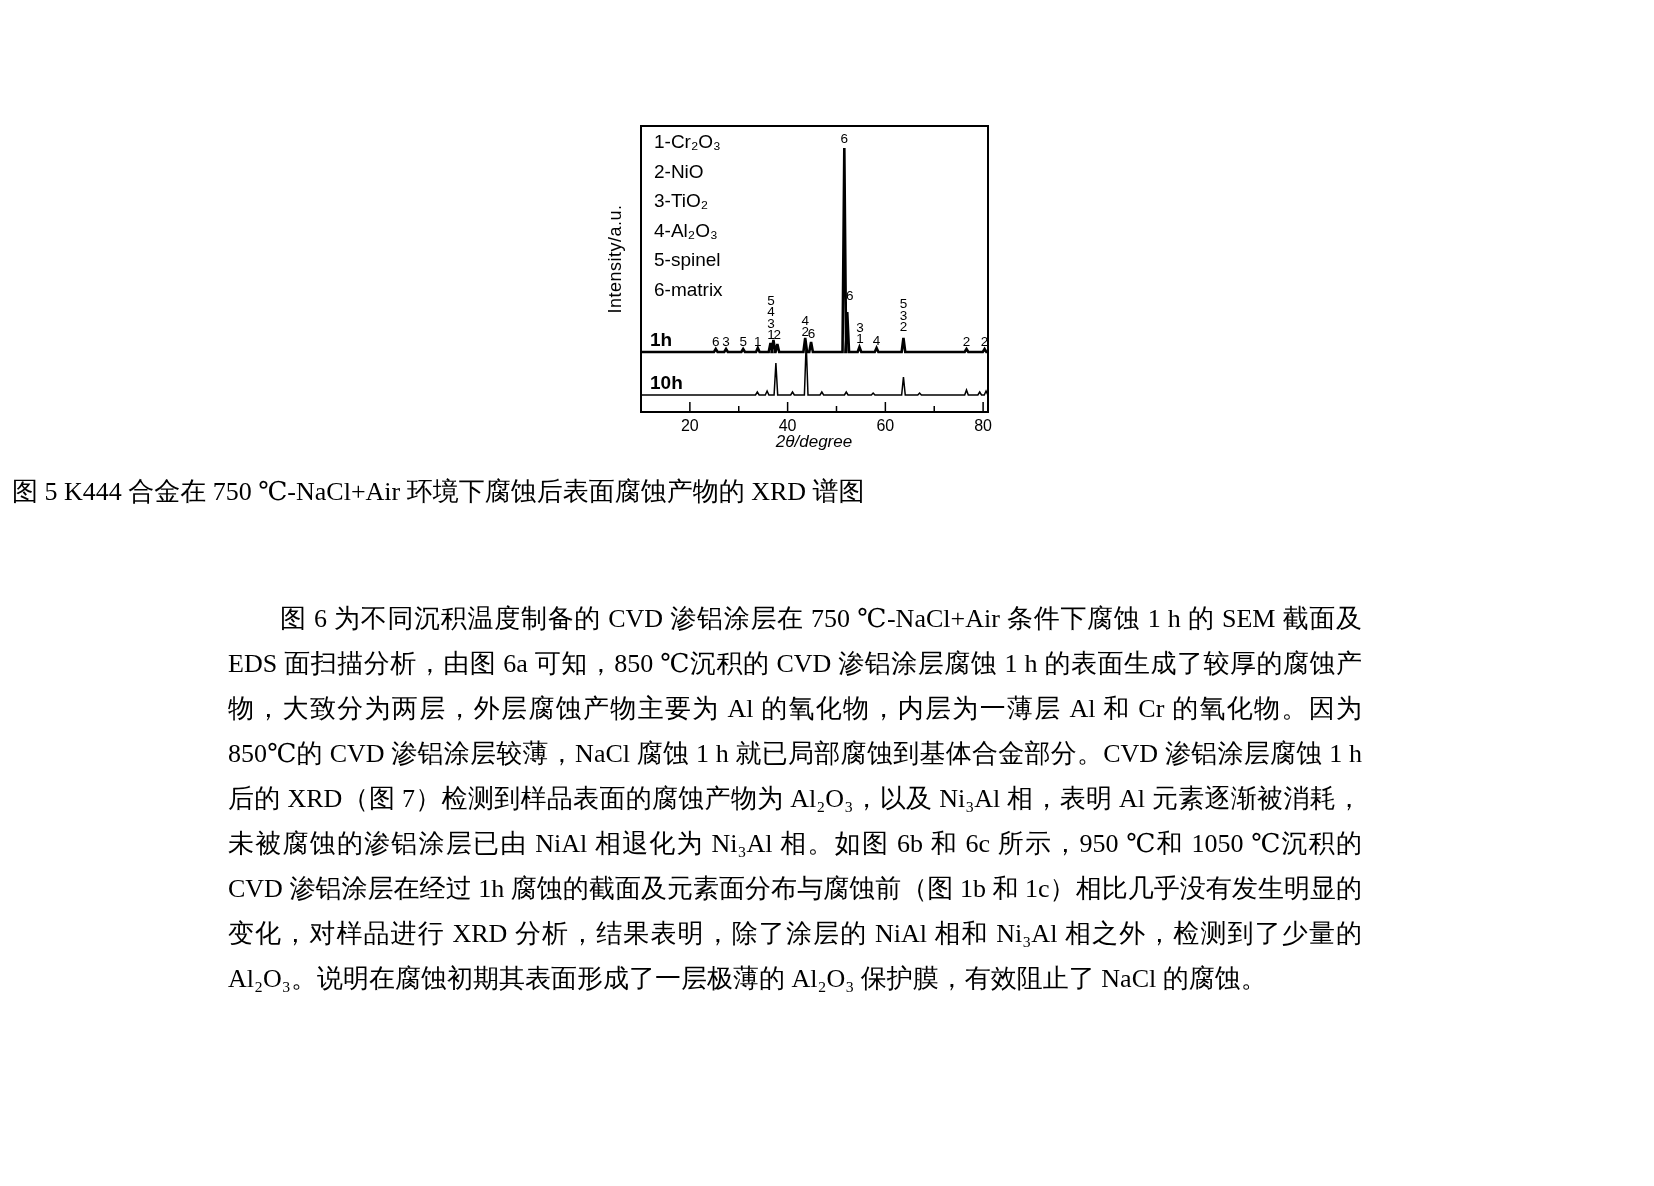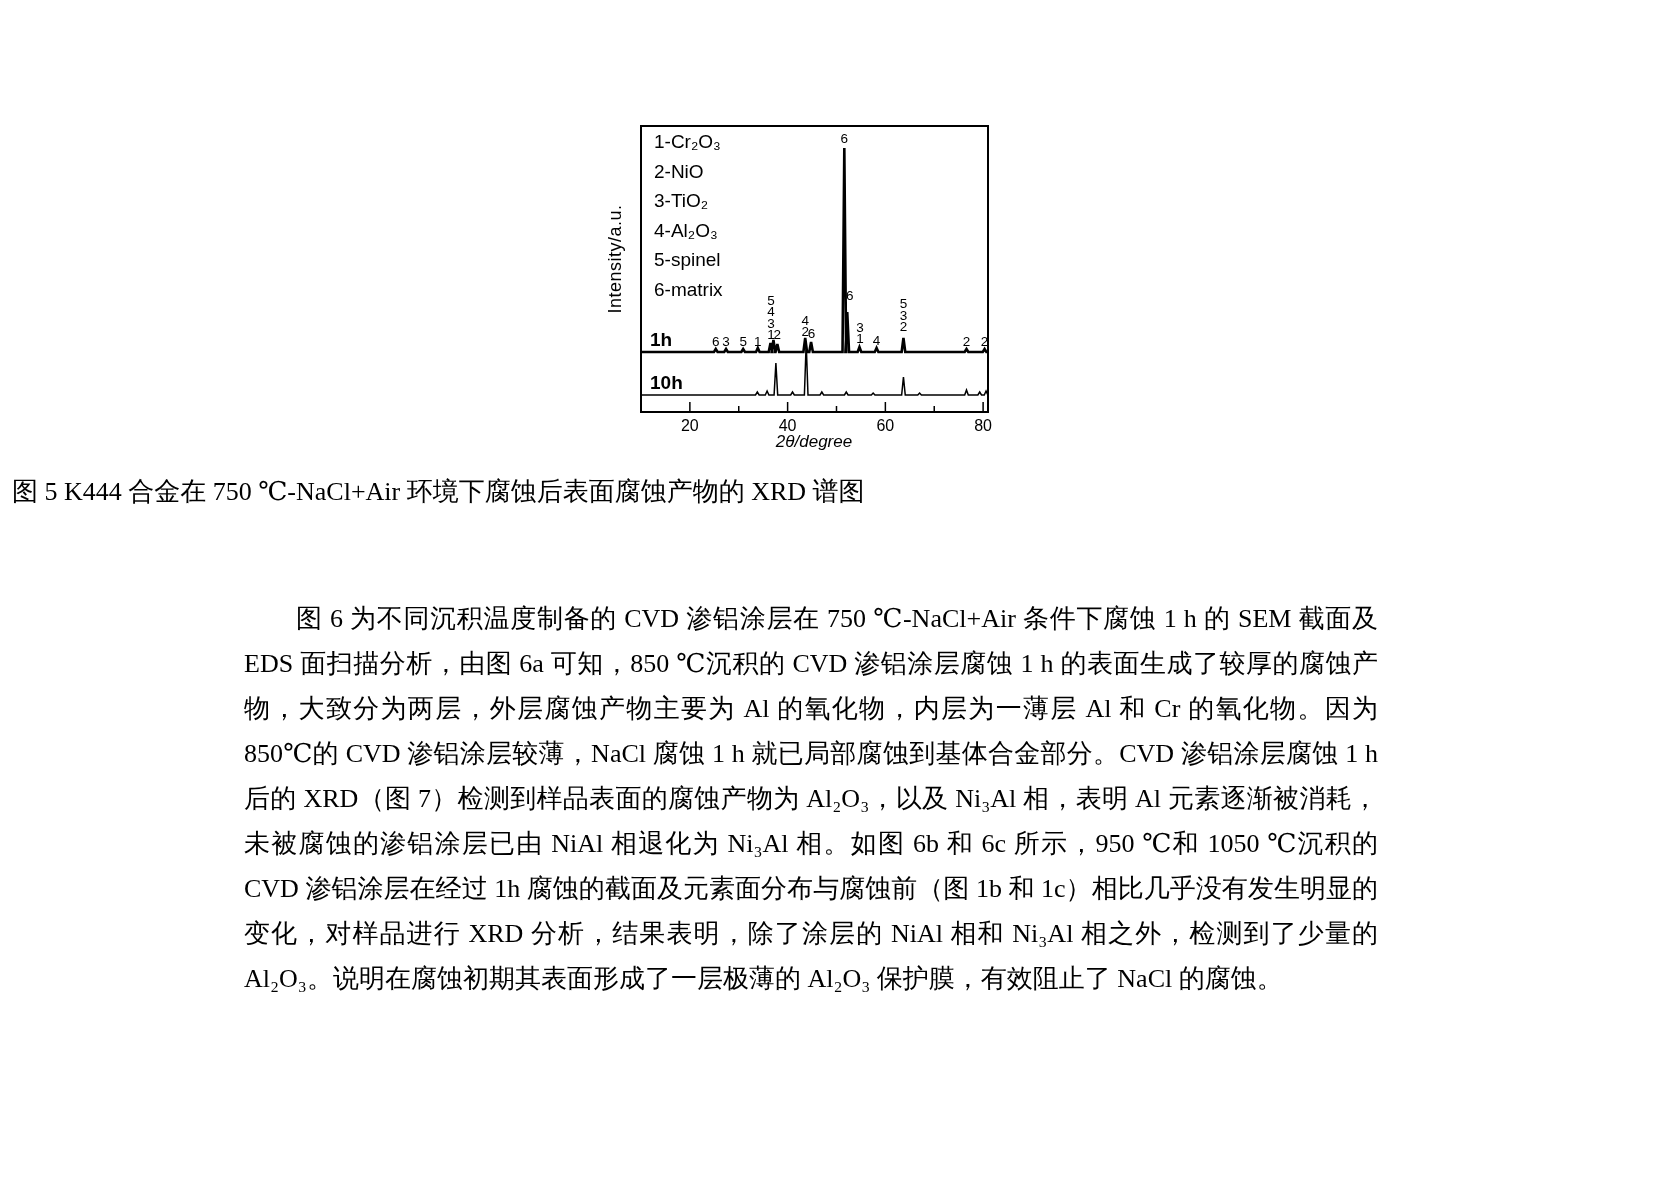--- a/index.html
+++ b/index.html
@@ -25,21 +25,21 @@
     font-size:17px;font-style:italic;
   }
   
   .caption{position:absolute;left:12px;width:1572px;text-align:left;}
   .caption-zh{top:474px;font-size:26px;}
   .caption-en{top:524px;font-size:25px;}
   
   .body-text{
     position:absolute;left:228px;top:596px;width:1134px;
     font-size:26px;line-height:45px;
-    text-align:justify;text-justify:inter-ideograph;margin-left:16px;
+    text-align:justify;text-justify:inter-ideograph;
   }
   .body-text p{margin:0;text-indent:52px;}
 </style>
 </head>
 <body>
 
 <div class="page">
 
   <div>
     <div class="y-axis-label">Intensity/a.u.</div>

